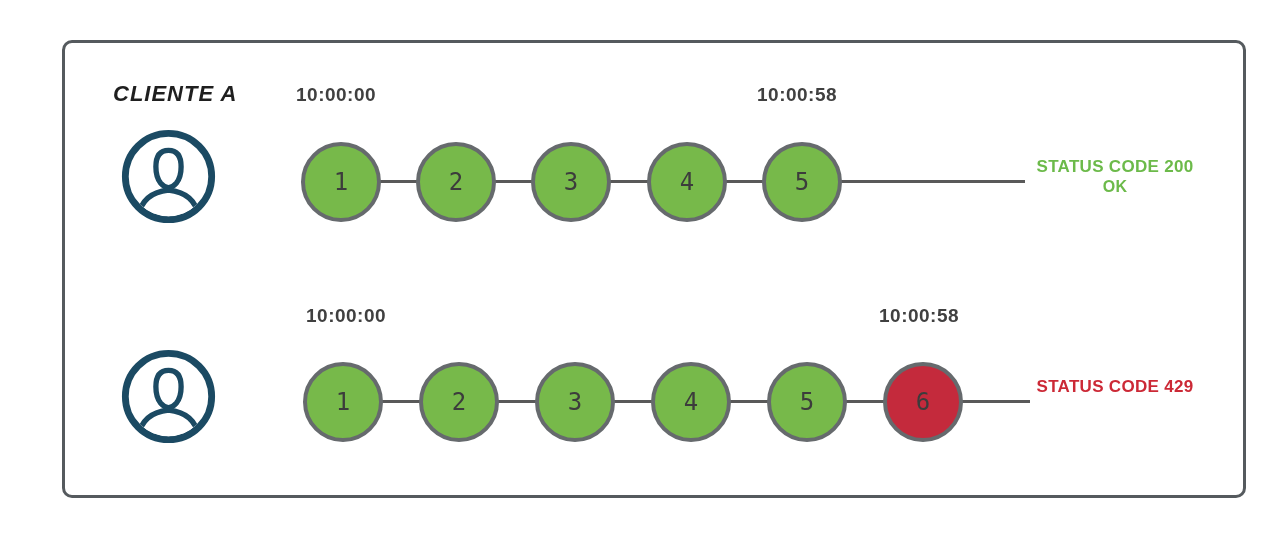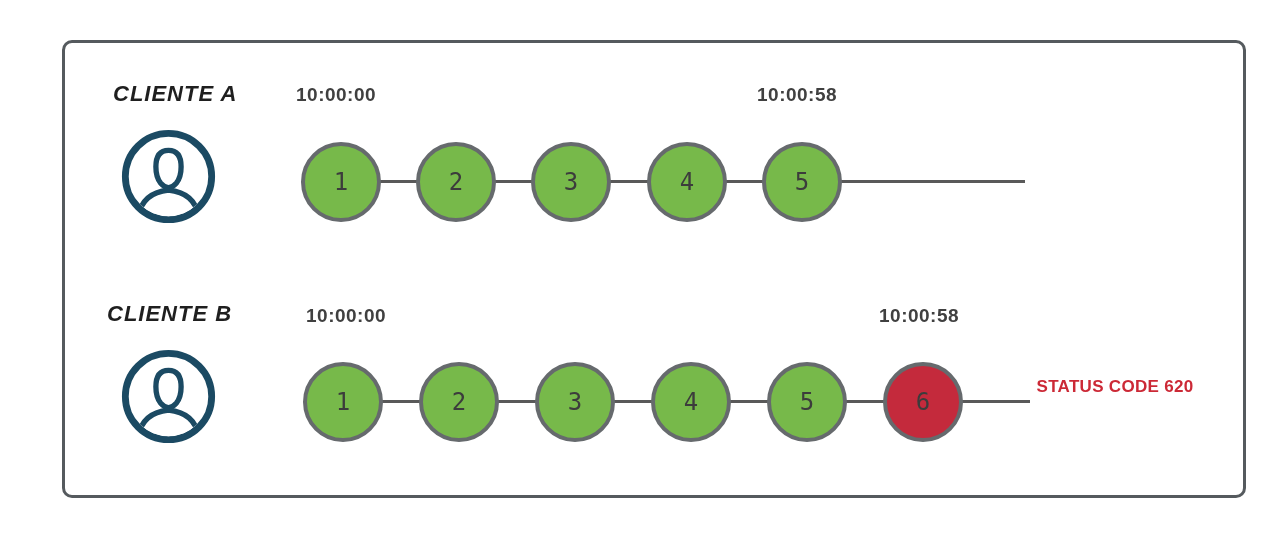--- a/index.html
+++ b/index.html
@@ -72,22 +72,25 @@
     <div class="time time-a-end">10:00:58</div>
 
     <div class="tl-line line-a"></div>
 
     <div class="circle ok row-a-circle a1">1</div>
     <div class="circle ok row-a-circle a2">2</div>
     <div class="circle ok row-a-circle a3">3</div>
     <div class="circle ok row-a-circle a4">4</div>
     <div class="circle ok row-a-circle a5">5</div>
 
+    <div class="status status-a">
+      <div class="line1">STATUS CODE 200</div>
+      <div class="line2">OK</div>
+    </div>
 
-    <div class="client-label label-b">CLIENTE B</div>
 
     <div class="avatar avatar-b">
       <svg viewBox="0 0 100 100" width="97" height="97">
         <defs>
             <clipPath id="uclipB">
               <circle cx="50" cy="50" r="41"></circle>
             </clipPath>
           </defs>
         <circle cx="50" cy="50" r="44.5" fill="none" stroke="#1b4a63" stroke-width="7"></circle>
         <g clip-path="url(#uclipB)" stroke="#1b4a63" fill="#ffffff">
@@ -103,17 +106,17 @@
     <div class="tl-line line-b"></div>
 
     <div class="circle ok row-b-circle b1">1</div>
     <div class="circle ok row-b-circle b2">2</div>
     <div class="circle ok row-b-circle b3">3</div>
     <div class="circle ok row-b-circle b4">4</div>
     <div class="circle ok row-b-circle b5">5</div>
     <div class="circle blocked row-b-circle b6">6</div>
 
     <div class="status status-b">
-      <div class="line1">STATUS CODE 620</div>
+      <div class="line1">STATUS CODE 429</div>
     </div>
 
   </div>
 </div>
 
 </body></html>

